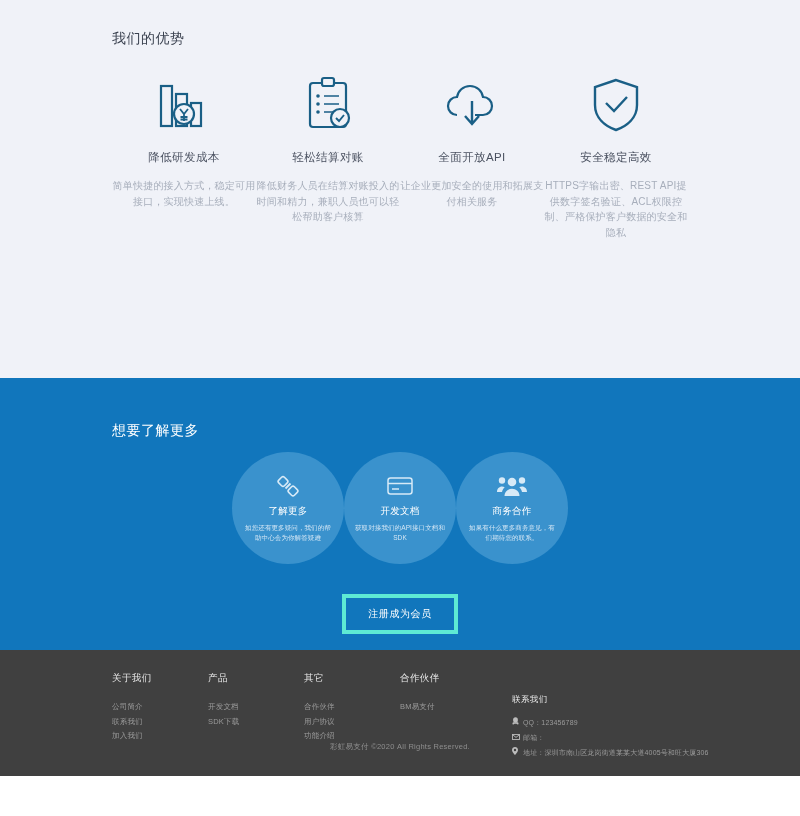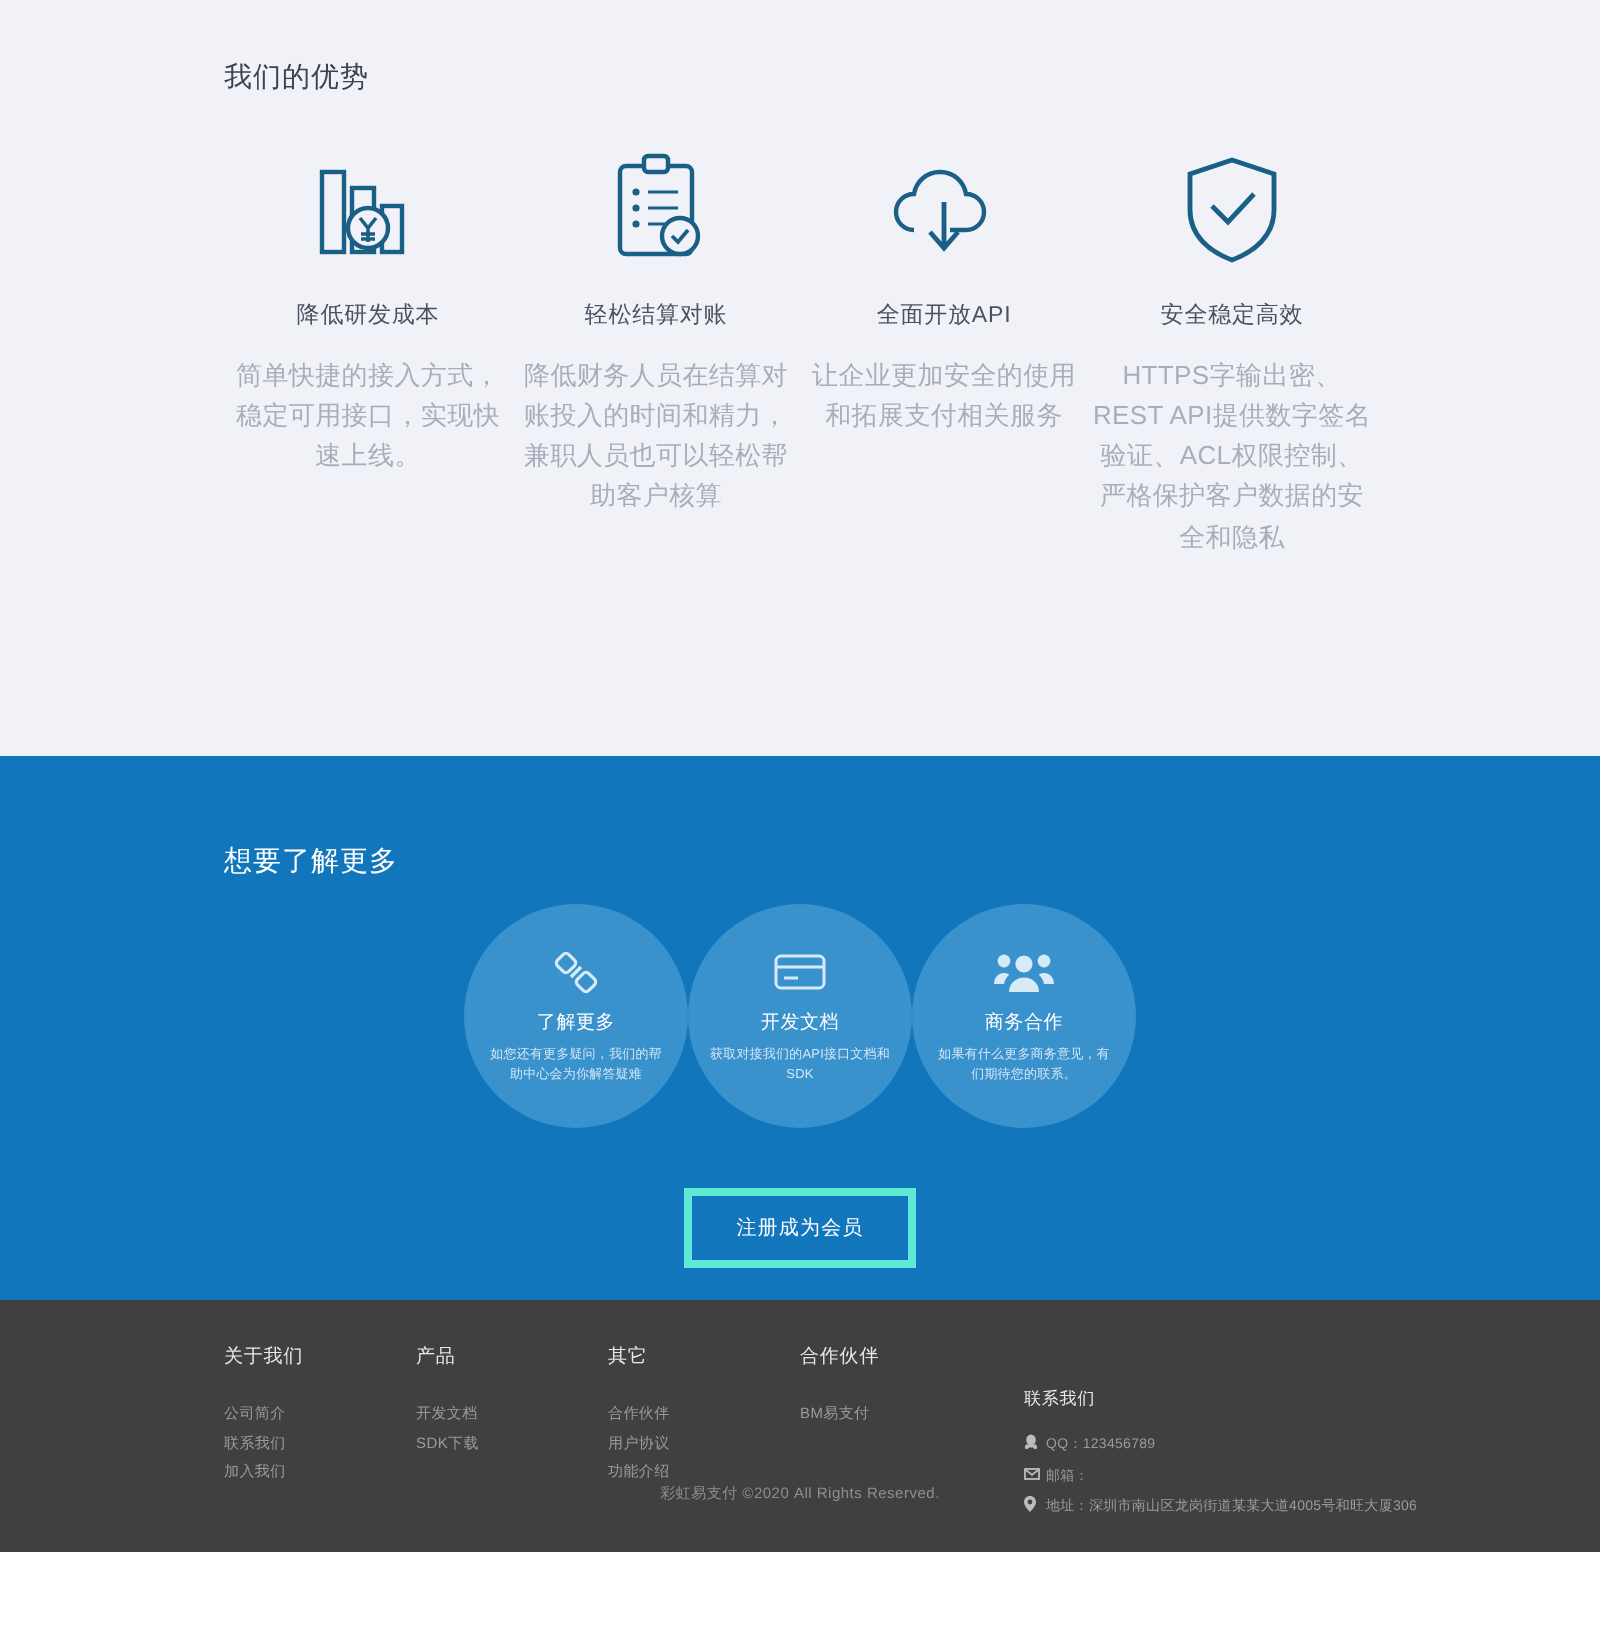--- a/index.html
+++ b/index.html
@@ -39,21 +39,21 @@
     margin-bottom: 14px;
   }
   .adv-icon svg { display: block; }
   .adv-title {
     font-size: 11.5px;
     color: #4a5160;
     margin-bottom: 13px;
     letter-spacing: 0.4px;
   }
   .adv-desc {
-    font-size: 13px;
+    font-size: 10px;
     color: #a7aebb;
     line-height: 1.55;
     max-width: 230px;
     margin: 0 auto;
     letter-spacing: 0.2px;
   }
 
   
   .cta {
     background: #1176bc;

